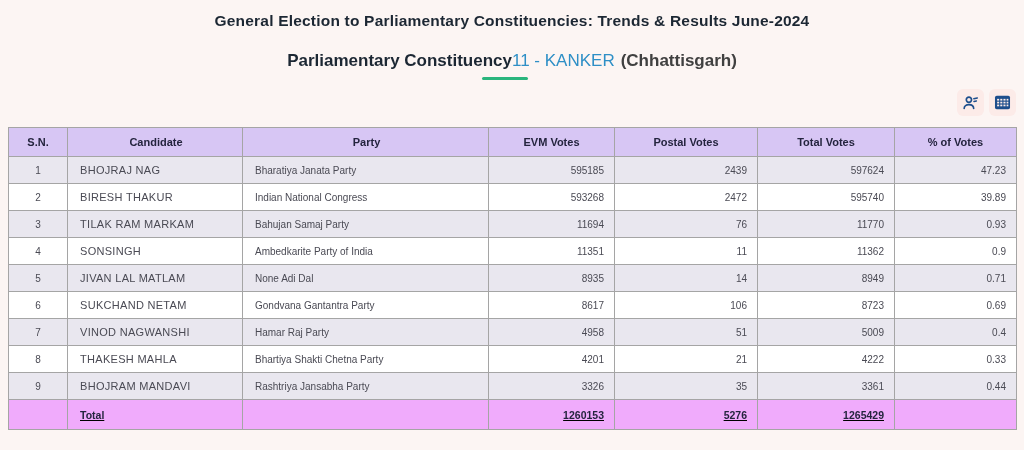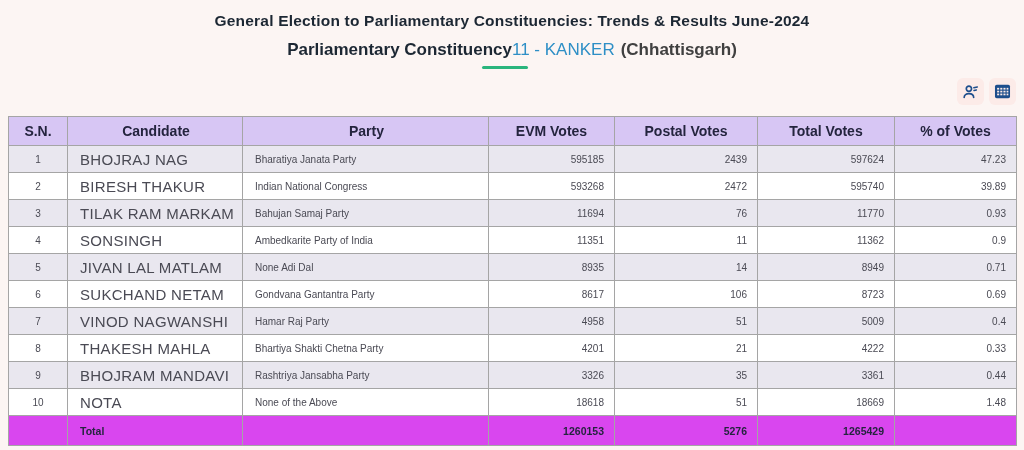--- a/index.html
+++ b/index.html
@@ -6,21 +6,21 @@
     margin: 0;
     padding: 0;
     width: 1024px;
     height: 450px;
     overflow: hidden;
     background: #fcf5f3;
     font-family: "Liberation Sans", sans-serif;
   }
   .page-header { text-align: center; }
   .title-line1 {
-    margin: 11px 0 8px 0;
+    margin: 11px 0 19px 0;
     font-size: 15.5px;
     line-height: 20px;
     font-weight: 700;
     color: #1c2733;
     letter-spacing: 0.2px;
   }
   .title-line2 {
     margin: 0;
     font-size: 17px;
     line-height: 22px;
@@ -76,43 +76,44 @@
     padding: 0 10px;
     font-size: 10px;
     color: #4a4a54;
     white-space: nowrap;
     overflow: hidden;
   }
   .results thead th {
     background: #d7c6f4;
     color: #24243e;
     font-weight: 700;
-    font-size: 14px;
+    font-size: 11px;
     height: 28px;
   }
   .results tbody tr { height: 27px; }
   .results tbody tr.odd  { background: #e9e7ef; }
   .results tbody tr.even { background: #ffffff; }
   .results tfoot tr {
-    background: #d946ef;
+    background: #f0abfc;
     height: 30px;
+    text-decoration: underline;
   }
   .results tfoot td {
     font-weight: 700;
     color: #24243e;
     font-size: 10.5px;
   }
   
   .results .col0 { text-align: center; }
   .results .col1, .results .col2 { text-align: left; padding-left: 12px; }
   .results .col3, .results .col4, .results .col5, .results .col6 { text-align: right; }
   .results thead .col1, .results thead .col2 { text-align: center; }
   .results thead .col3, .results thead .col4,
   .results thead .col5, .results thead .col6 { text-align: center; }
-  .results tbody .col1 { font-size: 15px; letter-spacing: 0.3px; }
+  .results tbody .col1 { font-size: 11px; letter-spacing: 0.3px; }
 </style>
 </head>
 <body>
 
 <header class="page-header">
   <h1 class="title-line1">General Election to Parliamentary Constituencies: Trends &amp; Results June-2024</h1>
   <h2 class="title-line2">
     <span>Parliamentary Constituency</span><span class="constituency">11 - KANKER</span><span class="state">(Chhattisgarh)</span>
   </h2>
   <div class="title-underline"></div>
@@ -248,29 +249,20 @@
       </tr>
       <tr class="odd">
         <td class="col0">9</td>
         <td class="col1">BHOJRAM MANDAVI</td>
         <td class="col2">Rashtriya Jansabha Party</td>
         <td class="col3">3326</td>
         <td class="col4">35</td>
         <td class="col5">3361</td>
         <td class="col6">0.44</td>
       </tr>
-      <tr class="even">
-        <td class="col0">10</td>
-        <td class="col1">NOTA</td>
-        <td class="col2">None of the Above</td>
-        <td class="col3">18618</td>
-        <td class="col4">51</td>
-        <td class="col5">18669</td>
-        <td class="col6">1.48</td>
-      </tr>
     </tbody>
   <tfoot>
     <tr id="total-row">
         <td class="col0"></td>
         <td class="col1">Total</td>
         <td class="col2"></td>
         <td class="col3">1260153</td>
         <td class="col4">5276</td>
         <td class="col5">1265429</td>
         <td class="col6"></td>

